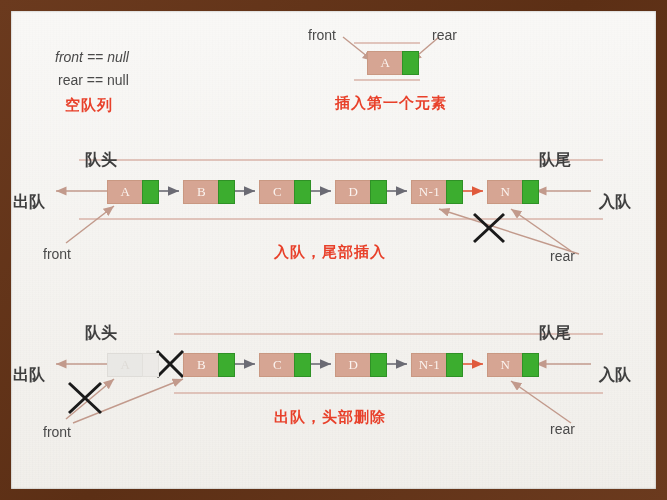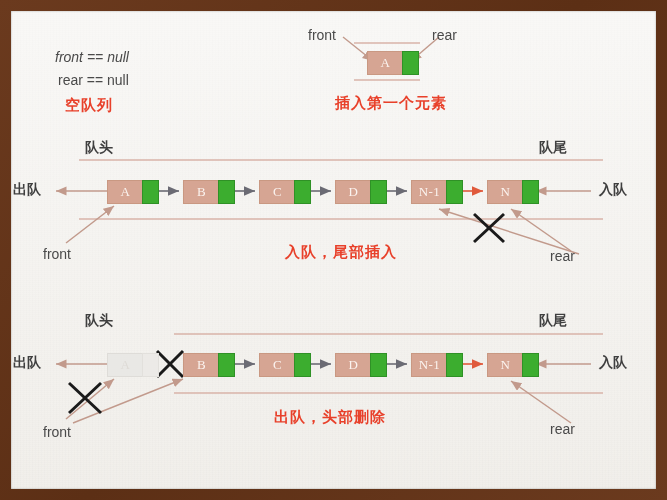--- a/index.html
+++ b/index.html
@@ -40,21 +40,21 @@
   }
   .node-faded .node-body{
     background:#e9e8e5;border-color:#dedcd8;color:#dedbd6;
   }
   .node-faded .node-ptr{
     background:#eceae7;border-color:#e2e0dc;
   }
 
   .lbl{position:absolute;white-space:nowrap;}
   .lbl-en{font-size:14px;color:#4a4a4a;font-family:"Liberation Sans","DejaVu Sans",sans-serif;}
-  .lbl-cn{font-size:14px;color:#3f3f3f;font-family:"Liberation Sans","DejaVu Sans",sans-serif;font-weight:bold;}
+  .lbl-cn{font-size:16px;color:#3f3f3f;font-family:"Liberation Sans","DejaVu Sans",sans-serif;font-weight:bold;margin-top:11px;}
   .lbl-red{font-size:15px;color:#e8402a;font-family:"Liberation Sans","DejaVu Sans",sans-serif;font-weight:bold;letter-spacing:1px;}
 </style>
 </head>
 <body>
 
 <div id="frame">
   <div id="page">
 
     <svg id="svgroot" viewBox="0 0 645 478" xmlns="http://www.w3.org/2000/svg">
       <defs>
@@ -197,21 +197,21 @@
           <div class="node-ptr" style="left: 35px; width: 15px; height: 22px;"></div>
         </div>
         <div class="nodebox" style="left: 476px; top: 169px; width: 50px; height: 22px;">
           <div class="node-body" style="width: 35px; height: 22px;">N</div>
           <div class="node-ptr" style="left: 35px; width: 15px; height: 22px;"></div>
         </div>
       </div>
 
     <div class="lbl lbl-en" style="left:32px;top:235px;">front</div>
     <div class="lbl lbl-en" style="left:539px;top:237px;">rear</div>
-    <div class="lbl lbl-red" style="left:263px;top:232px;margin-left:11px;">入队，尾部插入</div>
+    <div class="lbl lbl-red" style="left:263px;top:232px;">入队，尾部插入</div>
 
     <div class="lbl lbl-cn" style="left:74px;top:301px;">队头</div>
     <div class="lbl lbl-cn" style="left:528px;top:301px;">队尾</div>
     <div class="lbl lbl-cn" style="left:2px;top:343px;">出队</div>
     <div class="lbl lbl-cn" style="left:588px;top:343px;">入队</div>
 
     <div id="dequeue-nodes">
         <div class="nodebox node-faded" style="left: 96px; top: 342px; width: 50px; height: 22px;">
           <div class="node-body" style="width: 35px; height: 22px;">A</div>
           <div class="node-ptr" style="left: 35px; width: 15px; height: 22px;"></div>

